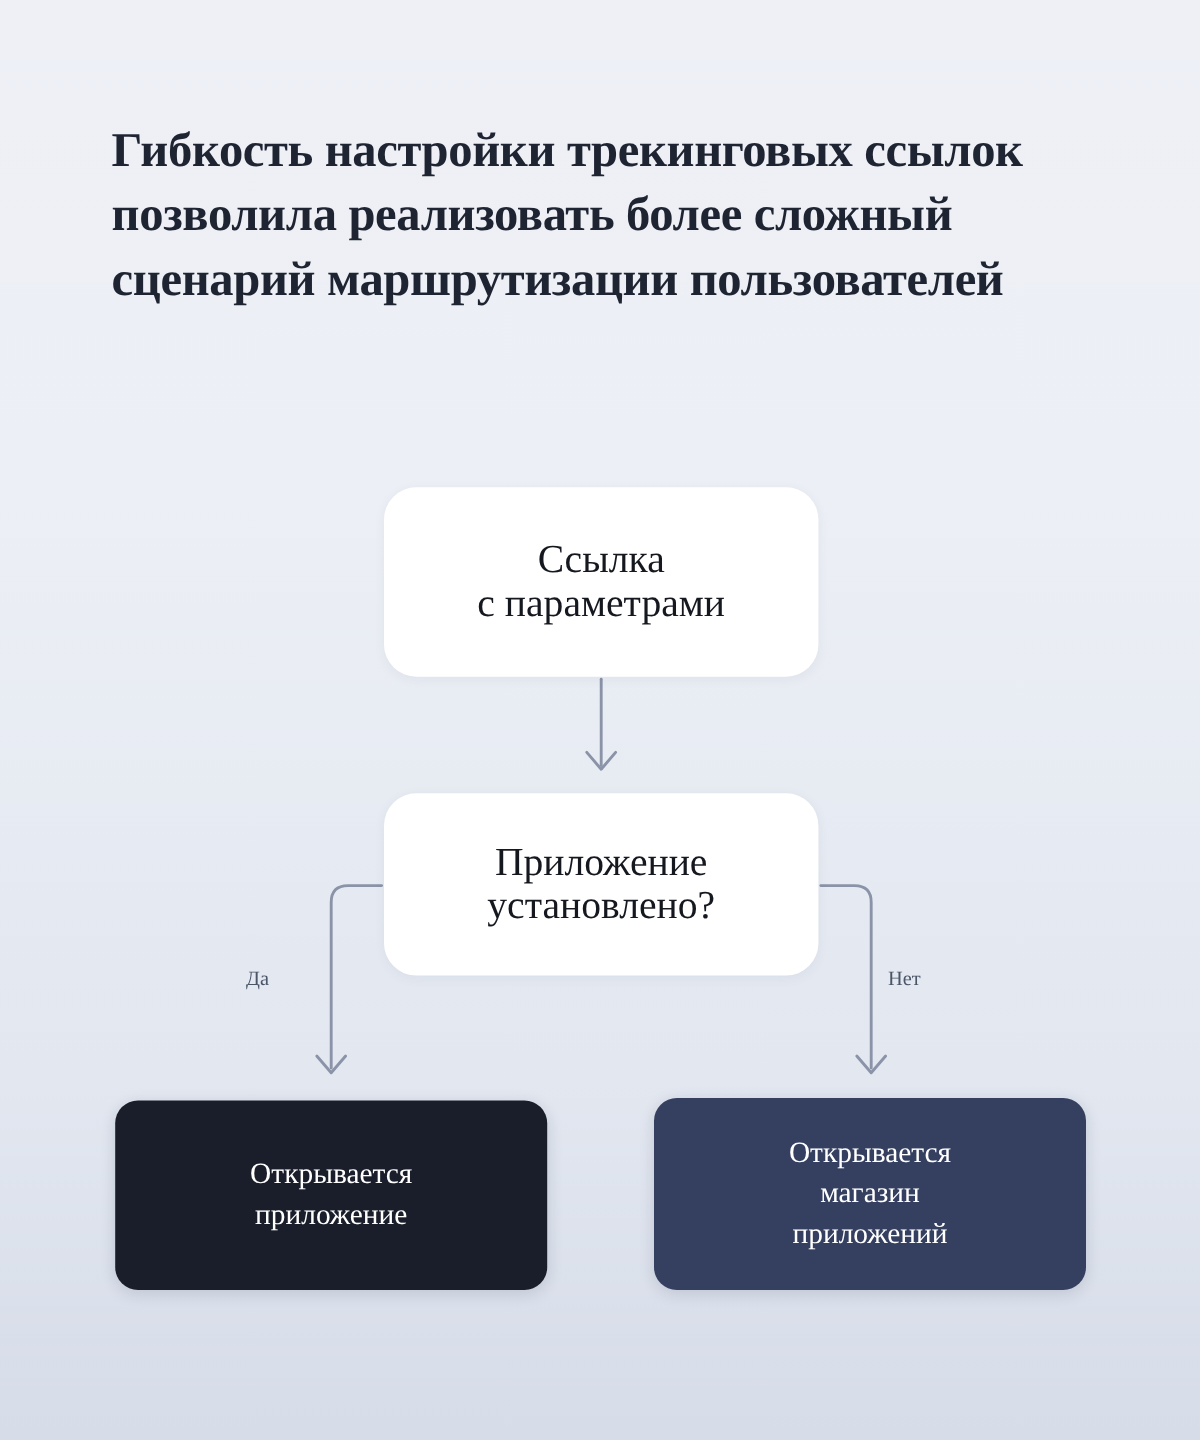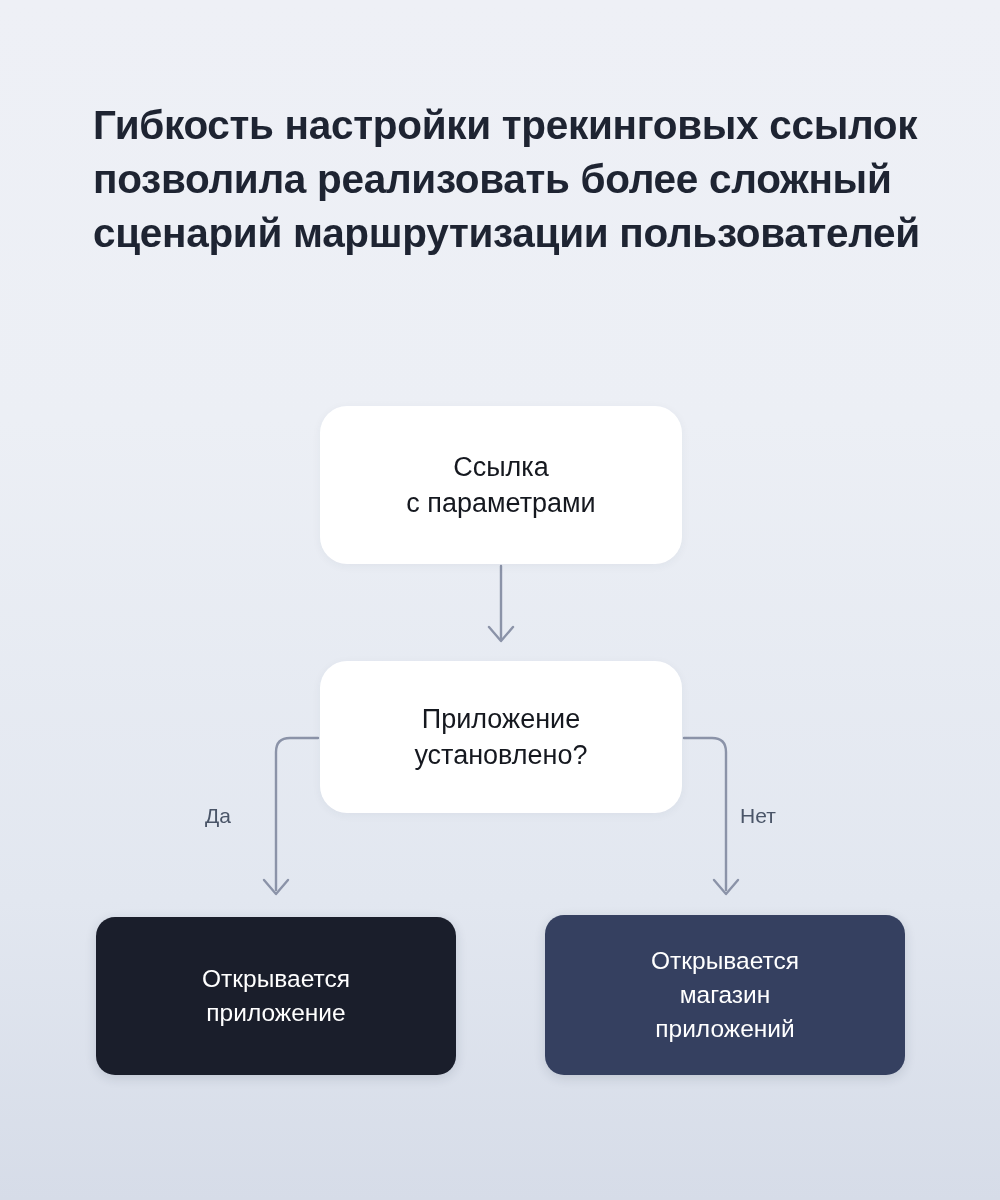--- a/index.html
+++ b/index.html
@@ -11,20 +11,21 @@
     height: 1200px;
     font-family: "Liberation Sans", "DejaVu Sans", sans-serif;
     background: linear-gradient(180deg, #eef0f6 0%, #eceff5 35%, #e2e7f0 75%, #d6dce8 100%);
     overflow: hidden;
     position: relative;
   }
 
   #slide {
     position: absolute;
     inset: 0;
+    font-family: Liberation Serif, serif;
   }
 
   
   .heading {
     position: absolute;
     left: 93px;
     top: 98px;
     width: 850px;
     font-size: 40.5px;
     font-weight: bold;
@@ -58,21 +59,21 @@
     display: flex;
     align-items: center;
     justify-content: center;
     text-align: center;
   }
 
   .node-light {
     background: #ffffff;
     border-radius: 27px;
     color: #15181f;
-    font-size: 27px;
+    font-size: 33px;
     line-height: 36px;
     font-weight: normal;
     box-shadow: 0 2px 10px rgba(40, 52, 80, 0.05);
     white-space: pre-line;
   }
 
   #node-link {
     left: 320px;
     top: 406px;
     width: 362px;
@@ -108,21 +109,21 @@
     left: 545px;
     top: 915px;
     width: 360px;
     height: 160px;
     background: #354060;
   }
 
   
   .branch-label {
     position: absolute;
-    font-size: 21px;
+    font-size: 17px;
     color: #4a5568;
     line-height: 26px;
   }
 
   #label-yes {
     left: 205px;
     top: 803px;
   }
 
   #label-no {

